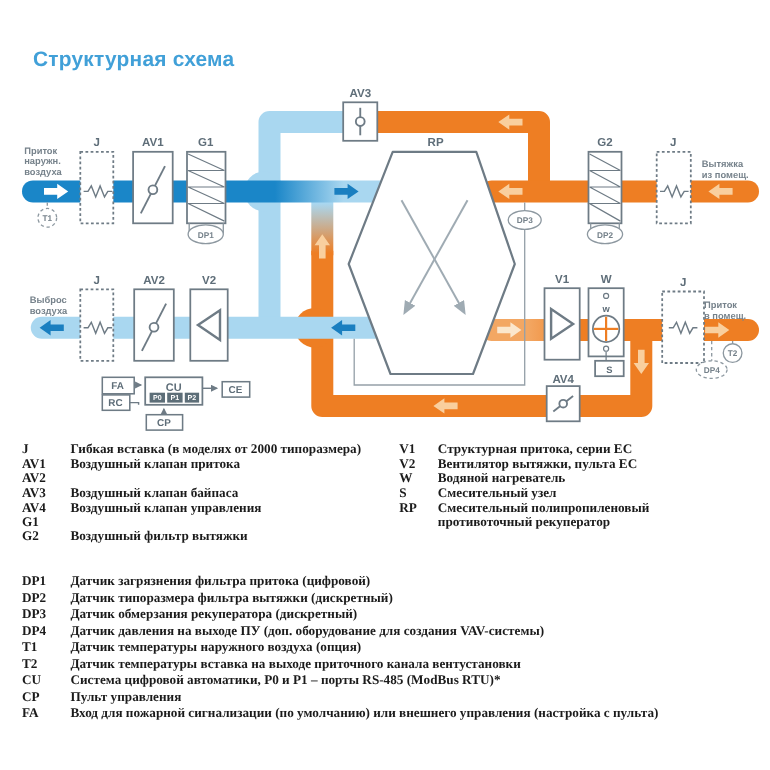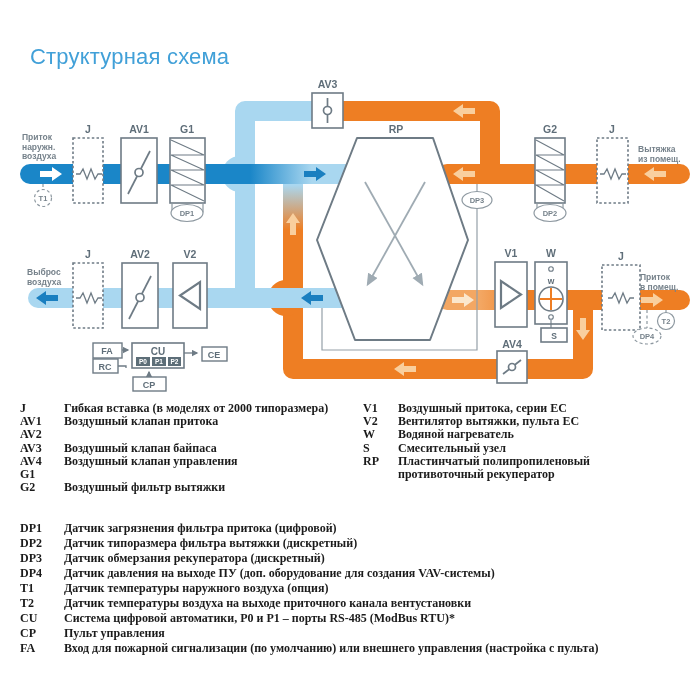--- a/index.html
+++ b/index.html
@@ -1,18 +1,18 @@
 <!DOCTYPE html>
 <html><head>
 <meta charset="utf-8">
 <style>
   html,body{margin:0;padding:0;}
   body{width:700px;height:700px;background:#ffffff;position:relative;
        font-family:"Liberation Sans",sans-serif;overflow:hidden;}
-  #page-title{position:absolute;left:30px;top:44px;font-size:22px;font-weight:normal;
+  #page-title{position:absolute;left:30px;top:44px;font-size:19px;font-weight:bold;
               color:#41a0d8;letter-spacing:.2px;text-align:right;}
   #diagram{position:absolute;left:0;top:0;}
   .legend{position:absolute;color:#1b1b1b;font-family:"Liberation Serif",serif;
           font-size:12px;white-space:nowrap;}
   #legend-left{left:20px;top:402px;line-height:13.2px;}
   #legend-right{left:363px;top:402px;line-height:13.2px;}
   #legend-bottom{left:20px;top:521px;line-height:15px;}
   .lrow{display:flex;}
   .lkey{font-weight:bold;flex:0 0 44px;}
   #legend-right .lkey{flex:0 0 35px;}
@@ -243,37 +243,37 @@
     </div>
   <div class="lrow">
       <span class="lkey">G2</span>
       <span class="ldesc">Воздушный фильтр вытяжки</span>
     </div>
 </div>
 
 <div id="legend-right" class="legend">
   <div class="lrow">
       <span class="lkey">V1</span>
-      <span class="ldesc">Воздушный притока, серии ЕС</span>
+      <span class="ldesc">Структурная притока, серии ЕС</span>
     </div>
   <div class="lrow">
       <span class="lkey">V2</span>
       <span class="ldesc">Вентилятор вытяжки, пульта ЕС</span>
     </div>
   <div class="lrow">
       <span class="lkey">W</span>
       <span class="ldesc">Водяной нагреватель</span>
     </div>
   <div class="lrow">
       <span class="lkey">S</span>
       <span class="ldesc">Смесительный узел</span>
     </div>
   <div class="lrow">
       <span class="lkey">RP</span>
-      <span class="ldesc">Пластинчатый полипропиленовый</span>
+      <span class="ldesc">Смесительный полипропиленовый</span>
     </div>
   <div class="lrow">
       <span class="lkey"></span>
       <span class="ldesc">противоточный рекуператор</span>
     </div>
 </div>
 
 <div id="legend-bottom" class="legend">
   <div class="lrow">
       <span class="lkey">DP1</span>
@@ -290,21 +290,21 @@
   <div class="lrow">
       <span class="lkey">DP4</span>
       <span class="ldesc">Датчик давления на выходе ПУ (доп. оборудование для создания VAV-системы)</span>
     </div>
   <div class="lrow">
       <span class="lkey">T1</span>
       <span class="ldesc">Датчик температуры наружного воздуха (опция)</span>
     </div>
   <div class="lrow">
       <span class="lkey">T2</span>
-      <span class="ldesc">Датчик температуры воздуха на выходе приточного канала вентустановки</span>
+      <span class="ldesc">Датчик температуры вставка на выходе приточного канала вентустановки</span>
     </div>
   <div class="lrow">
       <span class="lkey">CU</span>
       <span class="ldesc">Система цифровой автоматики, P0 и P1 – порты RS-485 (ModBus RTU)*</span>
     </div>
   <div class="lrow">
       <span class="lkey">CP</span>
       <span class="ldesc">Пульт управления</span>
     </div>
   <div class="lrow">

